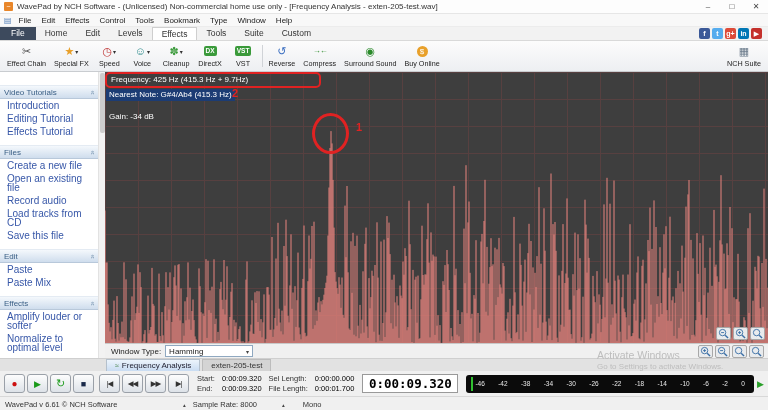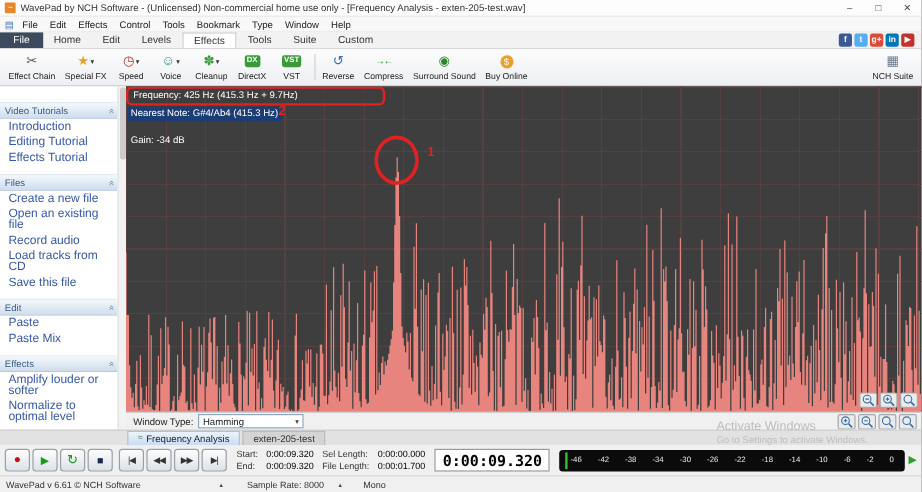--- a/index.html
+++ b/index.html
@@ -95,21 +95,21 @@
 .t-val{color:#000;}
 .time-big{width:96px;height:19px;background:#fff;border:1px solid #999;font-family:"DejaVu Sans Mono",monospace;font-weight:bold;font-size:12.5px;display:flex;align-items:center;justify-content:center;margin-left:8px;color:#000;flex:none;}
 .meter{position:relative;flex:1;height:18px;background:#0b0b0b;border-radius:3px;margin-left:8px;display:flex;align-items:center;justify-content:space-between;padding:0 9px;}
 .mtick{color:#e8e8e8;font-size:6.5px;}
 .meter-line{position:absolute;left:5px;top:2px;bottom:2px;width:2px;background:#30c030;}
 .meter-arrow{color:#2aa02a;font-size:9px;margin-left:3px;flex:none;}
 
 
 .statusbar{position:absolute;left:0;right:0;bottom:0;height:14px;background:#f0f0f0;border-top:1px solid #d8d8d8;font-size:7.5px;color:#333;}
 .sb-version{position:absolute;left:5px;top:3px;}
-.sb-sr{position:absolute;left:183px;top:3px;display:flex;gap:20px;align-items:center;justify-content:center;}
+.sb-sr{position:absolute;left:183px;top:3px;display:flex;gap:7px;align-items:center;justify-content:center;}
 .sb-mono{position:absolute;left:282px;top:3px;display:flex;gap:18px;align-items:center;}
 .tri{font-size:5.5px;color:#444;}
 
 
 .watermark{position:absolute;left:597px;top:350px;color:#bdbdbd;z-index:50;pointer-events:none;line-height:11px;}
 .wm1{font-size:10.5px;}
 .wm2{font-size:8px;}
 </style>
 </head>
 <body>

